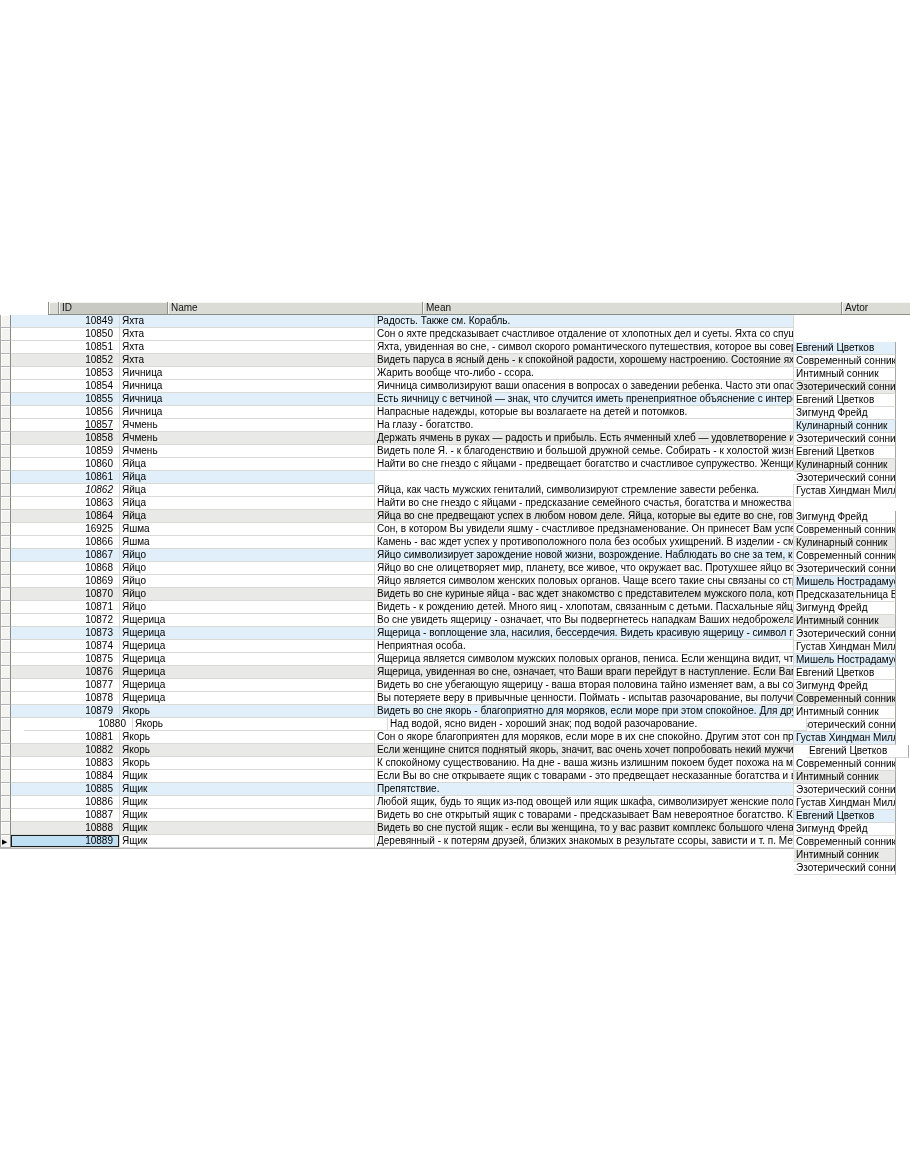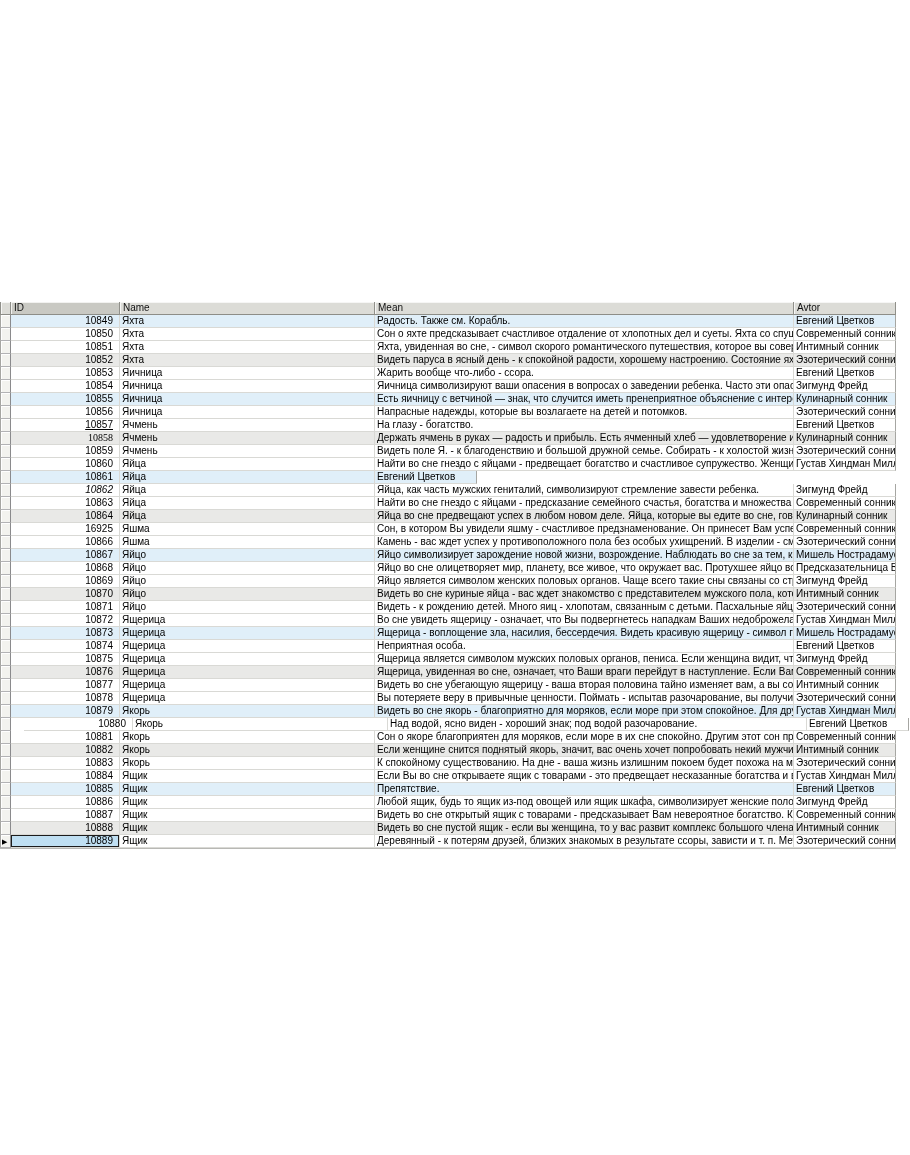--- a/index.html
+++ b/index.html
@@ -6,21 +6,21 @@
   body{
     width:910px;height:1155px;position:relative;background:#ffffff;
     font-family:"Liberation Sans", sans-serif;
     overflow:hidden;
   }
   #grid{
     position:absolute;
     box-sizing:content-box;
     border-bottom:1px solid #b8b8b4;
   }
-  .hdr-row{display:flex;}
+  .hdr-row{display:flex;padding-left:48px;}
   .hcell{
     box-sizing:border-box;height:13px;
     background:var(--header-bg);
     border-right:1px solid #90908a;
     border-bottom:1px solid #8d8d87;
     box-shadow:inset 1px 1px 0 rgba(255,255,255,0.75);
     font-size:10px;line-height:12px;color:#111;
     padding:0 3px;white-space:nowrap;overflow:hidden;
   }
   .hcell.active{background:var(--header-bg-active);}
@@ -28,21 +28,21 @@
   .grid-row{display:flex;height:13px;background:#ffffff;}
   .cell{
     box-sizing:border-box;height:13px;
     border-right:1px solid var(--grid-line);
     border-bottom:1px solid var(--grid-line);
     font-size:10px;line-height:12px;color:var(--text);
     padding:0 2px;white-space:nowrap;overflow:hidden;
     background:#ffffff;
   }
   .cell.right{text-align:right;padding-right:6px;}
-  .cell.last{border-right:1px solid #a6a6a2;}
+  .cell.last{border-right:1px solid #a6a6a2;margin-top:27px;}
   .ind{
     box-sizing:border-box;width:11px;height:13px;flex:0 0 11px;
     background:#f3f3ef;
     border-left:1px solid #a6a6a2;
     border-right:1px solid #8a8a8c;
     border-bottom:1px solid #b3b3b5;
     box-shadow:inset 1px 1px 0 #ffffff;
     position:relative;
   }
   .grid-row.stripe-blue .cell{background:var(--stripe-blue);}
@@ -125,21 +125,21 @@
     </div>
     <div class="grid-row">
       <div class="ind"></div>
       <div class="cell right" style="width: 109px; flex: 0 0 109px; text-decoration: underline;">10857</div>
       <div class="cell" style="width: 255px; flex: 0 0 255px;">Ячмень</div>
       <div class="cell" style="width: 419px; flex: 0 0 419px;">На глазу - богатство.</div>
       <div class="cell last" style="width: 102px; flex: 0 0 102px;">Евгений Цветков</div>
     </div>
     <div class="grid-row stripe-gray">
       <div class="ind"></div>
-      <div class="cell right" style="width: 109px; flex: 0 0 109px; font-family: Liberation Serif, serif;">10858</div>
+      <div class="cell right" style="width: 109px; flex: 0 0 109px;">10858</div>
       <div class="cell" style="width: 255px; flex: 0 0 255px;">Ячмень</div>
       <div class="cell" style="width: 419px; flex: 0 0 419px;">Держать ячмень в руках — радость и прибыль. Есть ячменный хлеб — удовлетворение и здоровье.</div>
       <div class="cell last" style="width: 102px; flex: 0 0 102px;">Кулинарный сонник</div>
     </div>
     <div class="grid-row">
       <div class="ind"></div>
       <div class="cell right" style="width: 109px; flex: 0 0 109px;">10859</div>
       <div class="cell" style="width: 255px; flex: 0 0 255px;">Ячмень</div>
       <div class="cell" style="width: 419px; flex: 0 0 419px;">Видеть поле Я. - к благоденствию и большой дружной семье. Собирать - к холостой жизни, богатой любовным</div>
       <div class="cell last" style="width: 102px; flex: 0 0 102px;">Эзотерический сонник</div>

